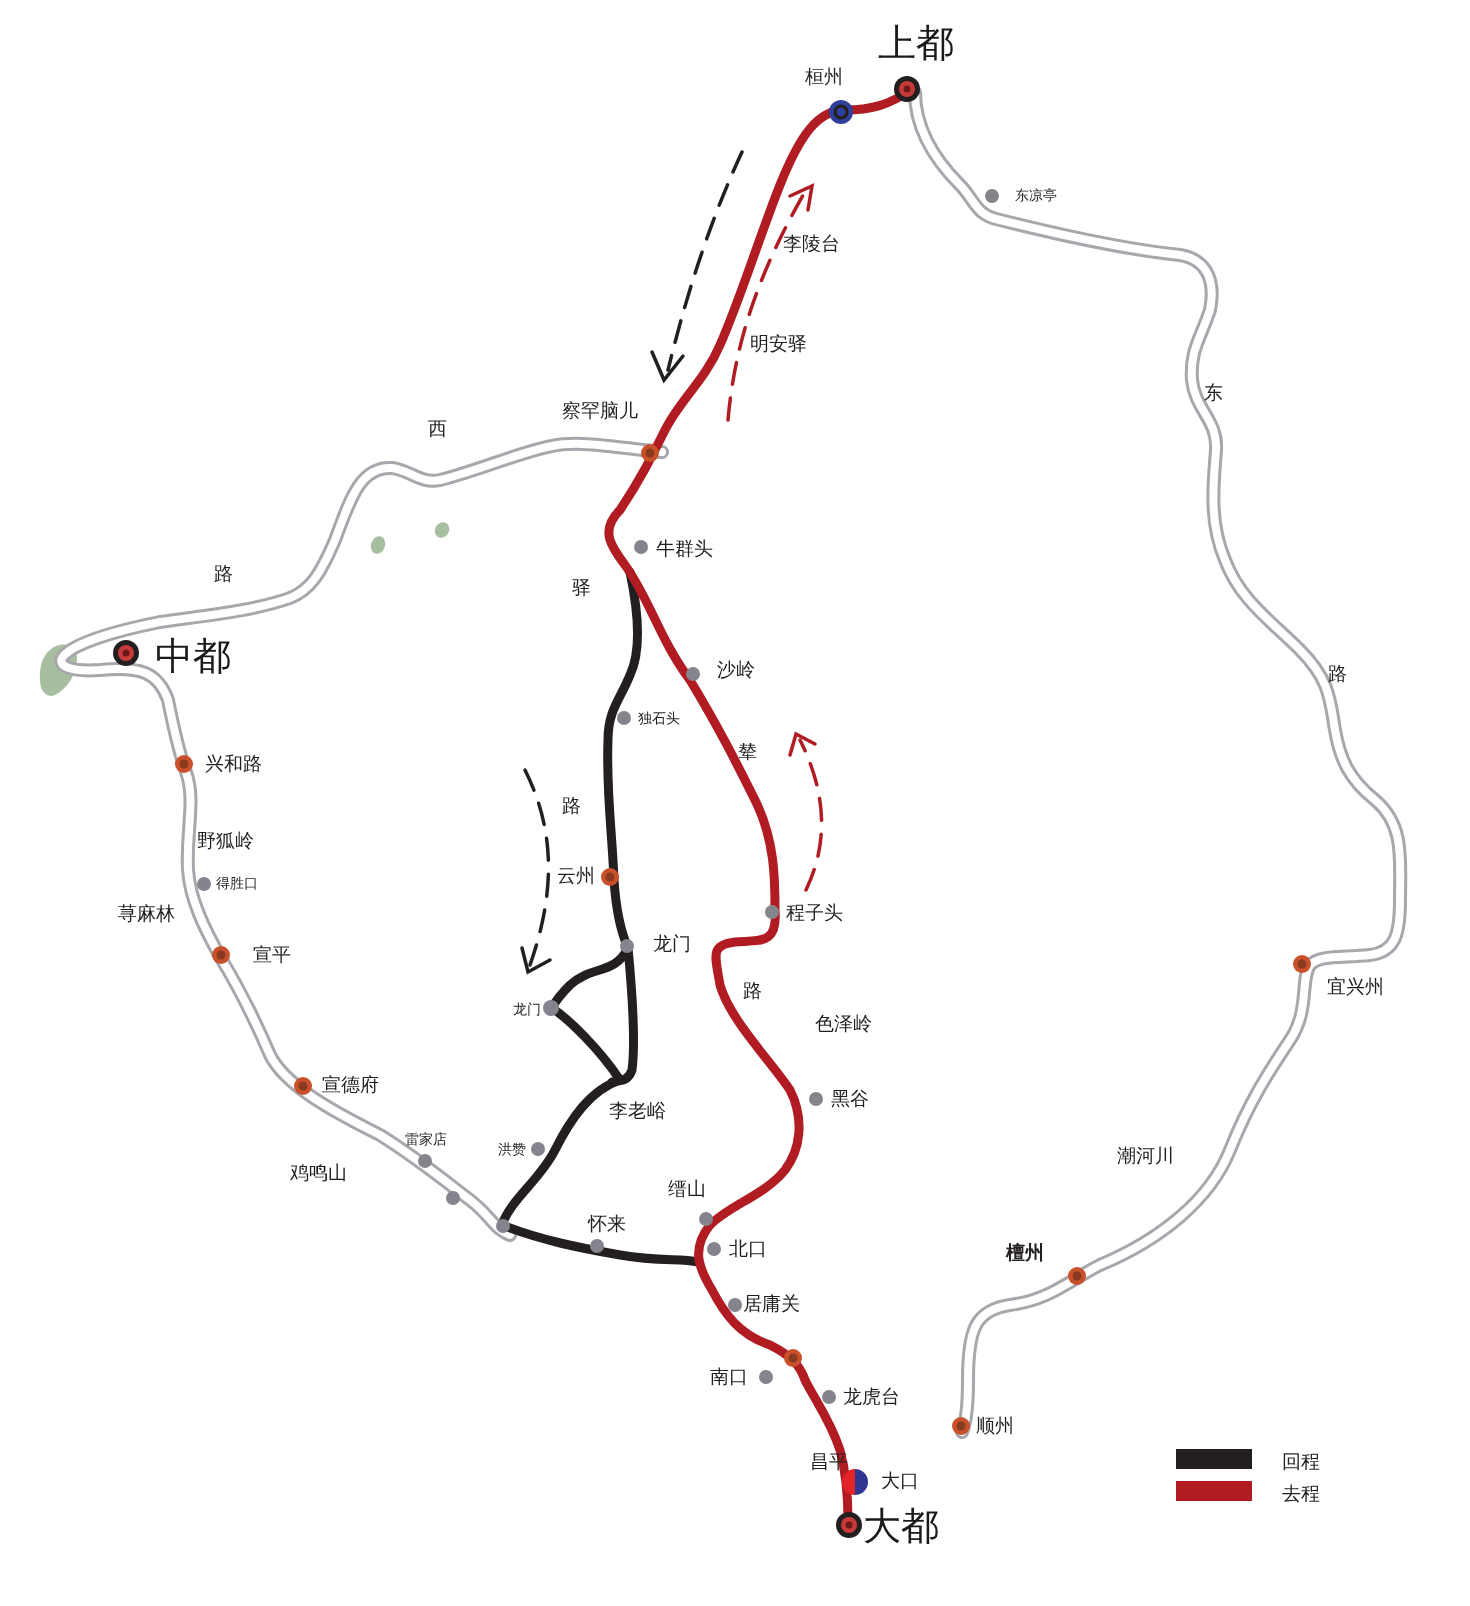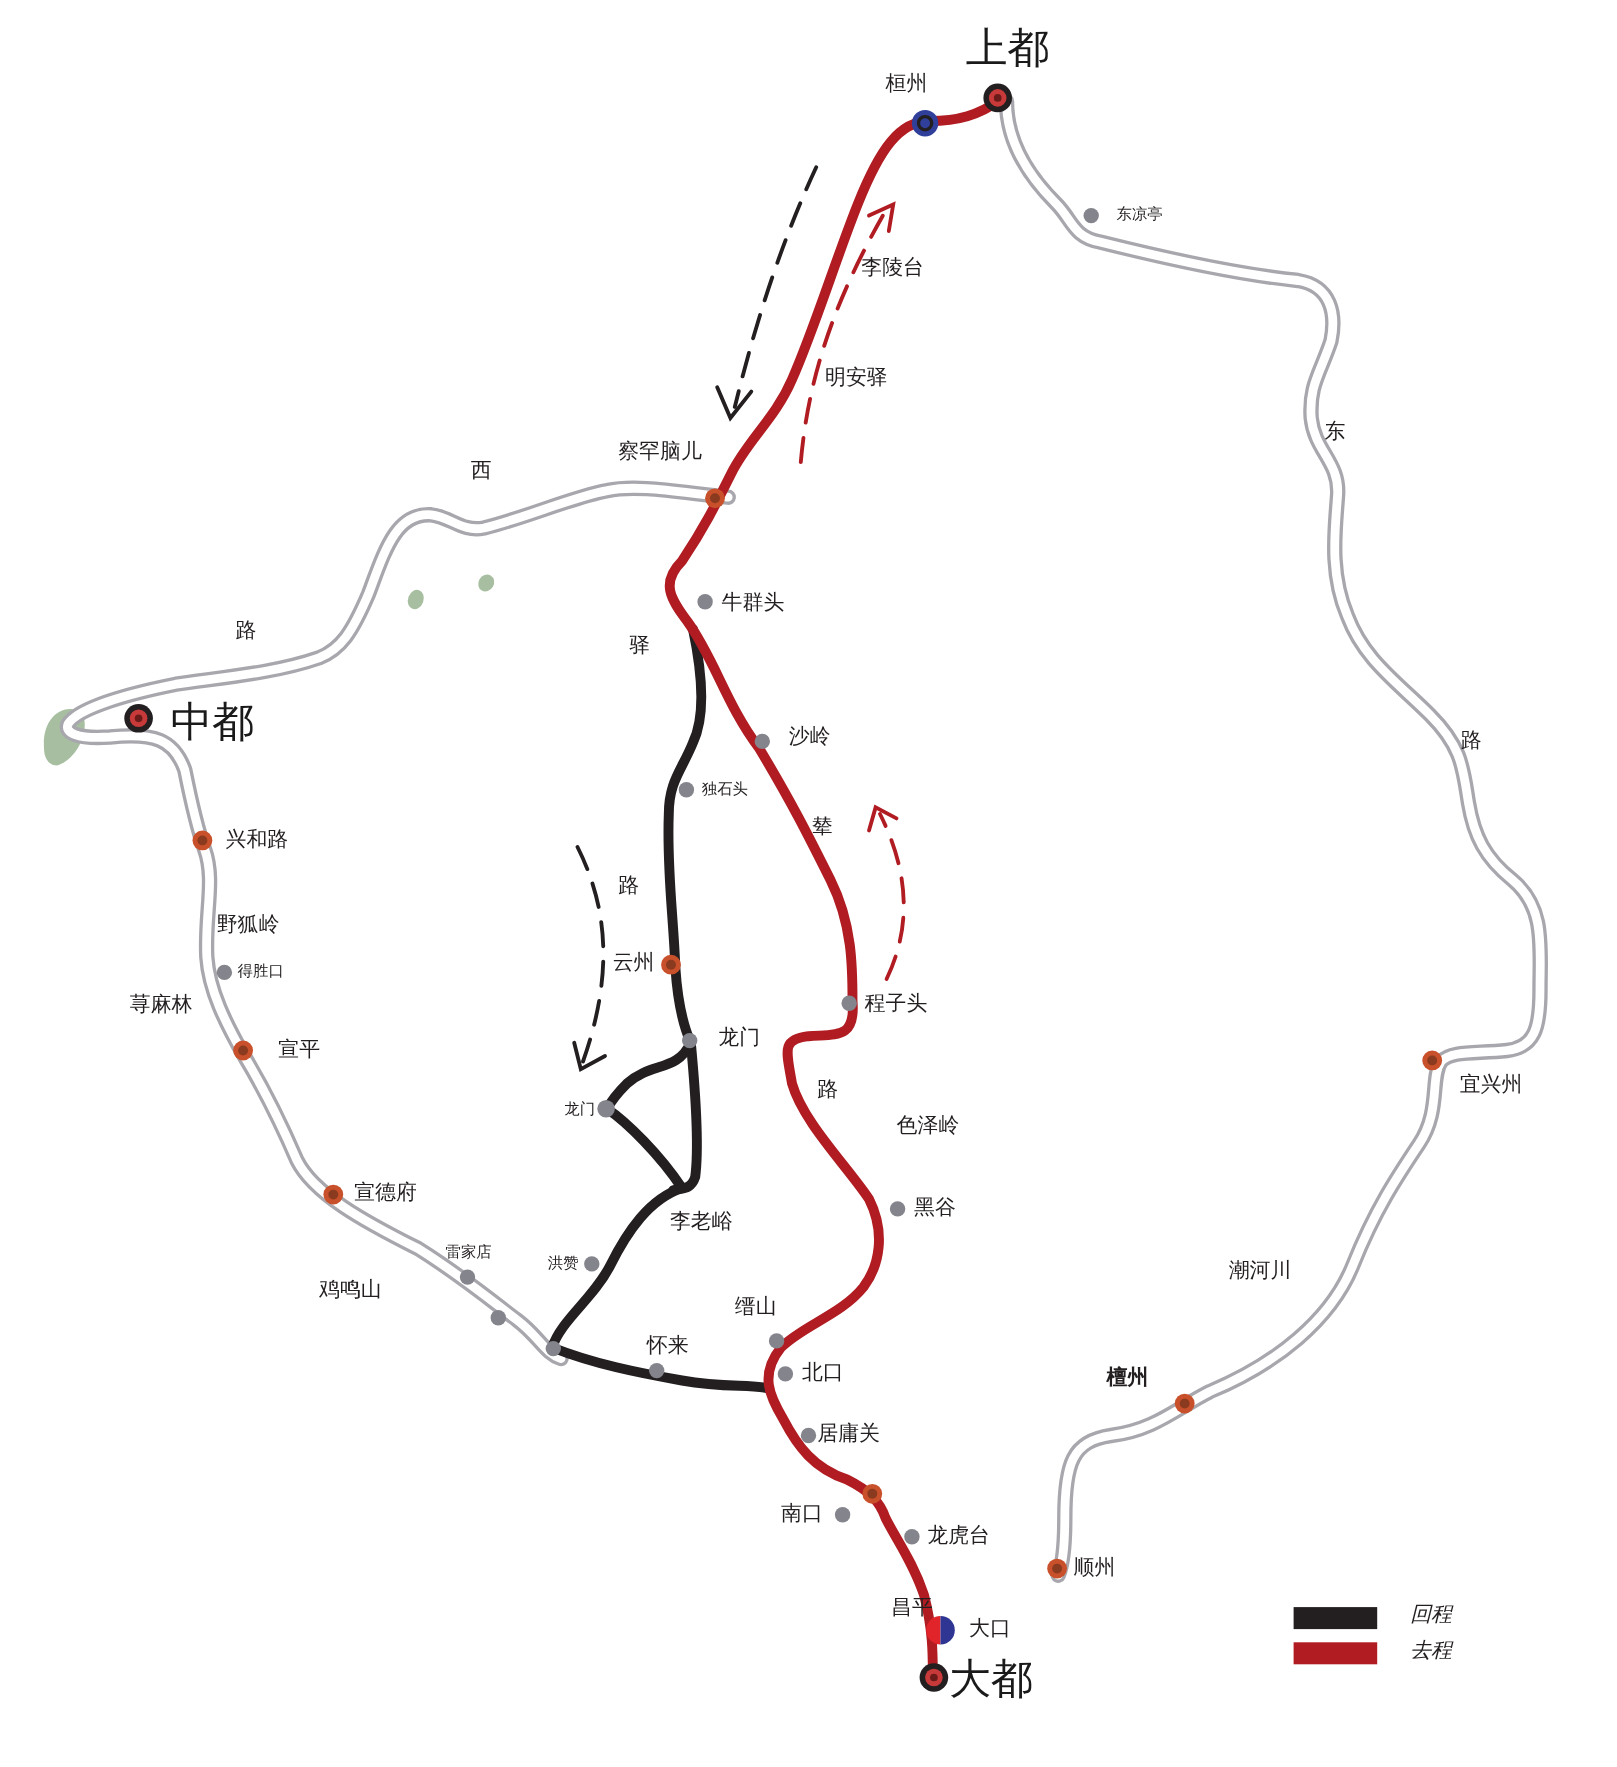--- a/index.html
+++ b/index.html
@@ -5,21 +5,21 @@
   html, body { margin: 0; padding: 0; background: #ffffff; }
   body { width: 1470px; height: 1606px; position: relative; overflow: hidden;
          font-family: "DejaVu Sans", "Liberation Sans", sans-serif; }
   #map { position: absolute; left: 0; top: 0; width: 1470px; height: 1606px; }
   .lbl { position: absolute; color: #231f20; white-space: nowrap; line-height: 1; }
   .lbl.sm { font-size: 14px; }
   .lbl.md { font-size: 19px; }
   .lbl.road { font-size: 19px; }
   .lbl.capital { font-family: "DejaVu Serif", "Liberation Serif", serif; font-size: 38px; color: #1a1a1a; }
   .legend { position: absolute; left: 1176px; top: 1449px; }
-  .legend-row { display: flex; align-items: flex-end; height: 32px; font-style: italic; }
+  .legend-row { display: flex; align-items: flex-start; height: 32px; }
   .swatch { width: 76px; height: 20px; margin-right: 30px; }
   .legend-text { font-size: 19px; color: #231f20; }
 </style>
 </head>
 <body>
 
 <svg id="map" viewBox="0 0 1470 1606" xmlns="http://www.w3.org/2000/svg">
 
   <g>
     <path d="M40 680 C38 650 60 638 75 648 C82 665 70 690 52 696 C45 696 40 690 40 680 Z" fill="#98b48f" opacity="0.85"></path>

